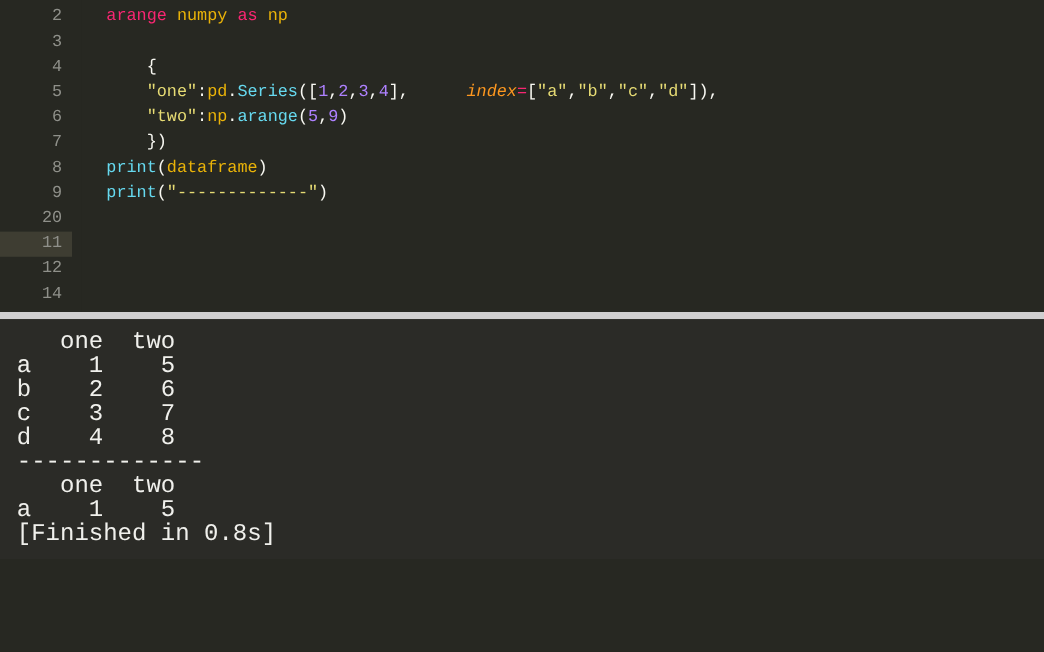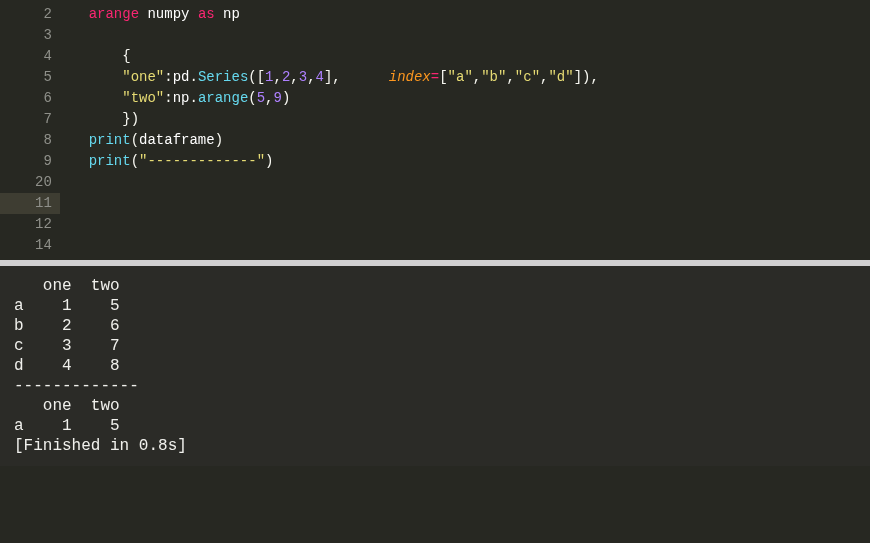--- a/index.html
+++ b/index.html
@@ -52,27 +52,27 @@
     }
     .divider {
       height: 6px;
       background: #d0cfd0;
     }
     .output-pane {
       background: #2b2b27;
       color: #f0f0ec;
       padding: 10px 14px;
       font-family: Consolas, 'Courier New', monospace;
-      font-size: 16px;
+      font-size: 20px;
       line-height: 20px;
       white-space: pre;
     }
     
     .kw { color: #f92672; }
-    .lib { color: #ffffff; }
+    .lib { color: #eab308; }
     .fn { color: #66d9ef; }
     .str { color: #e6db74; }
     .num { color: #ae81ff; }
     .param { color: #fd971f; font-style: italic; margin-left: 48px; }
     .op { color: #f92672; }
     .punc { color: #f8f8f2; }
     .comment { color: #75715e; }
     .builtin { color: #66d9ef; }
   </style>
 </head>

